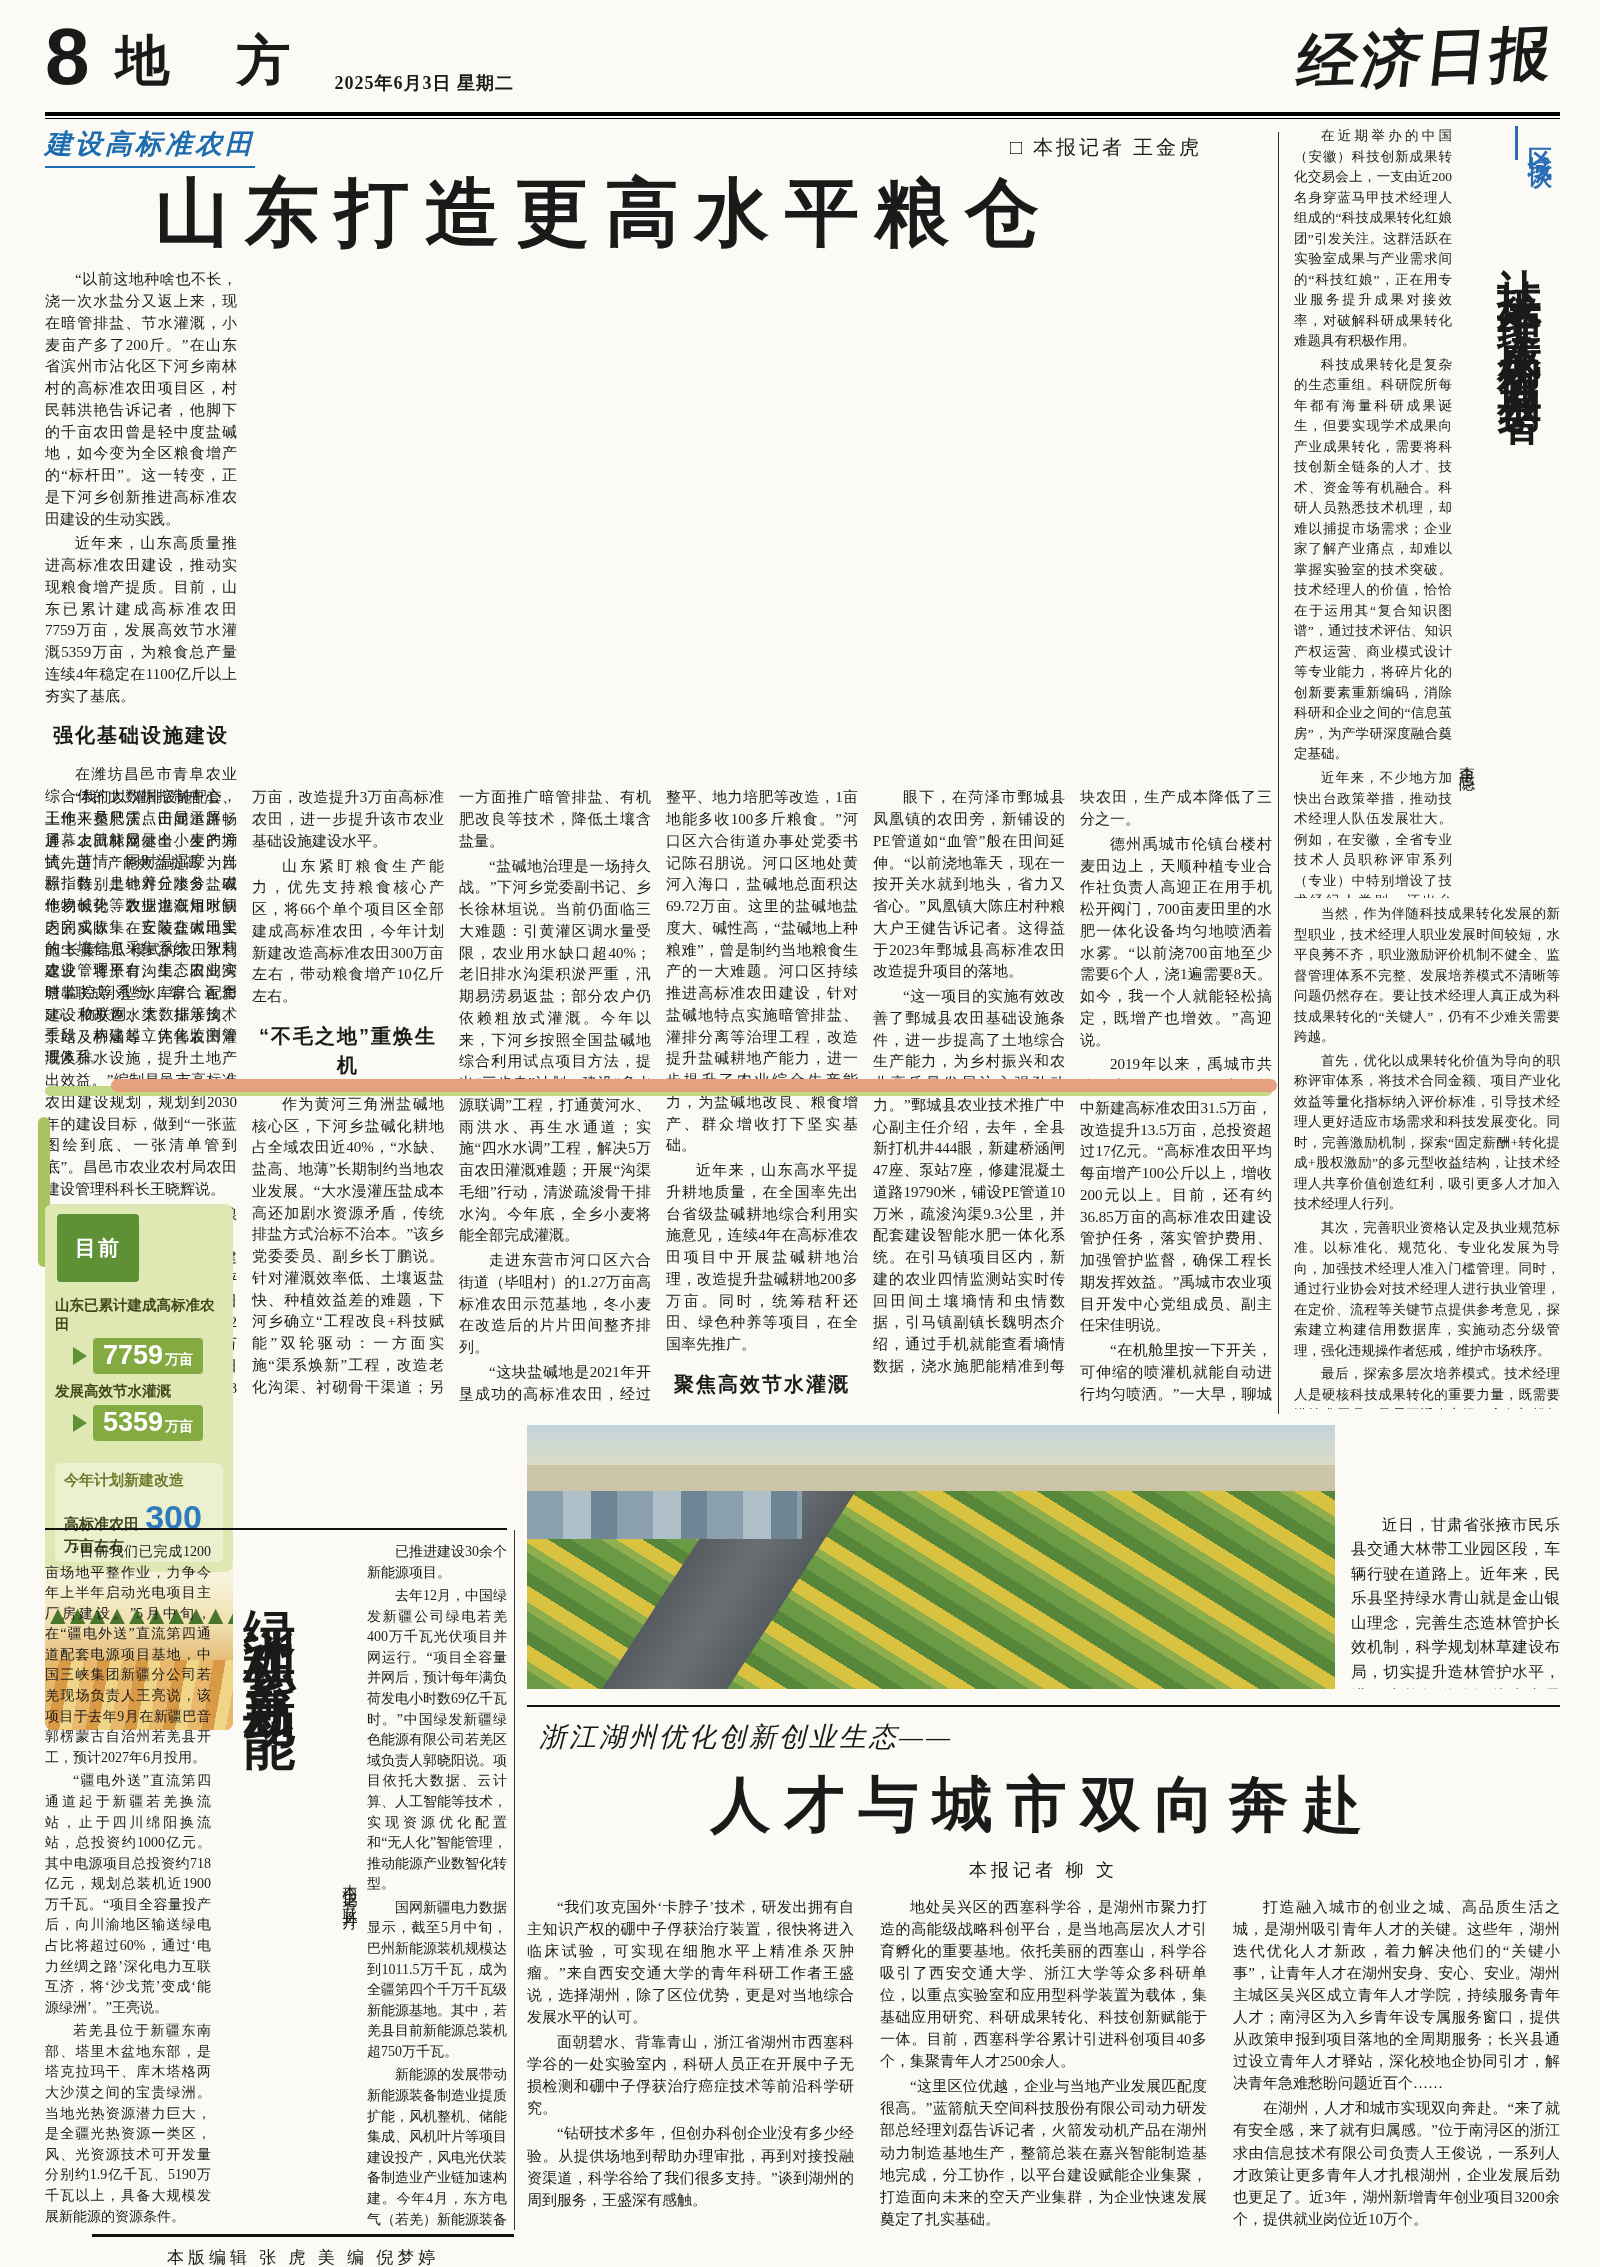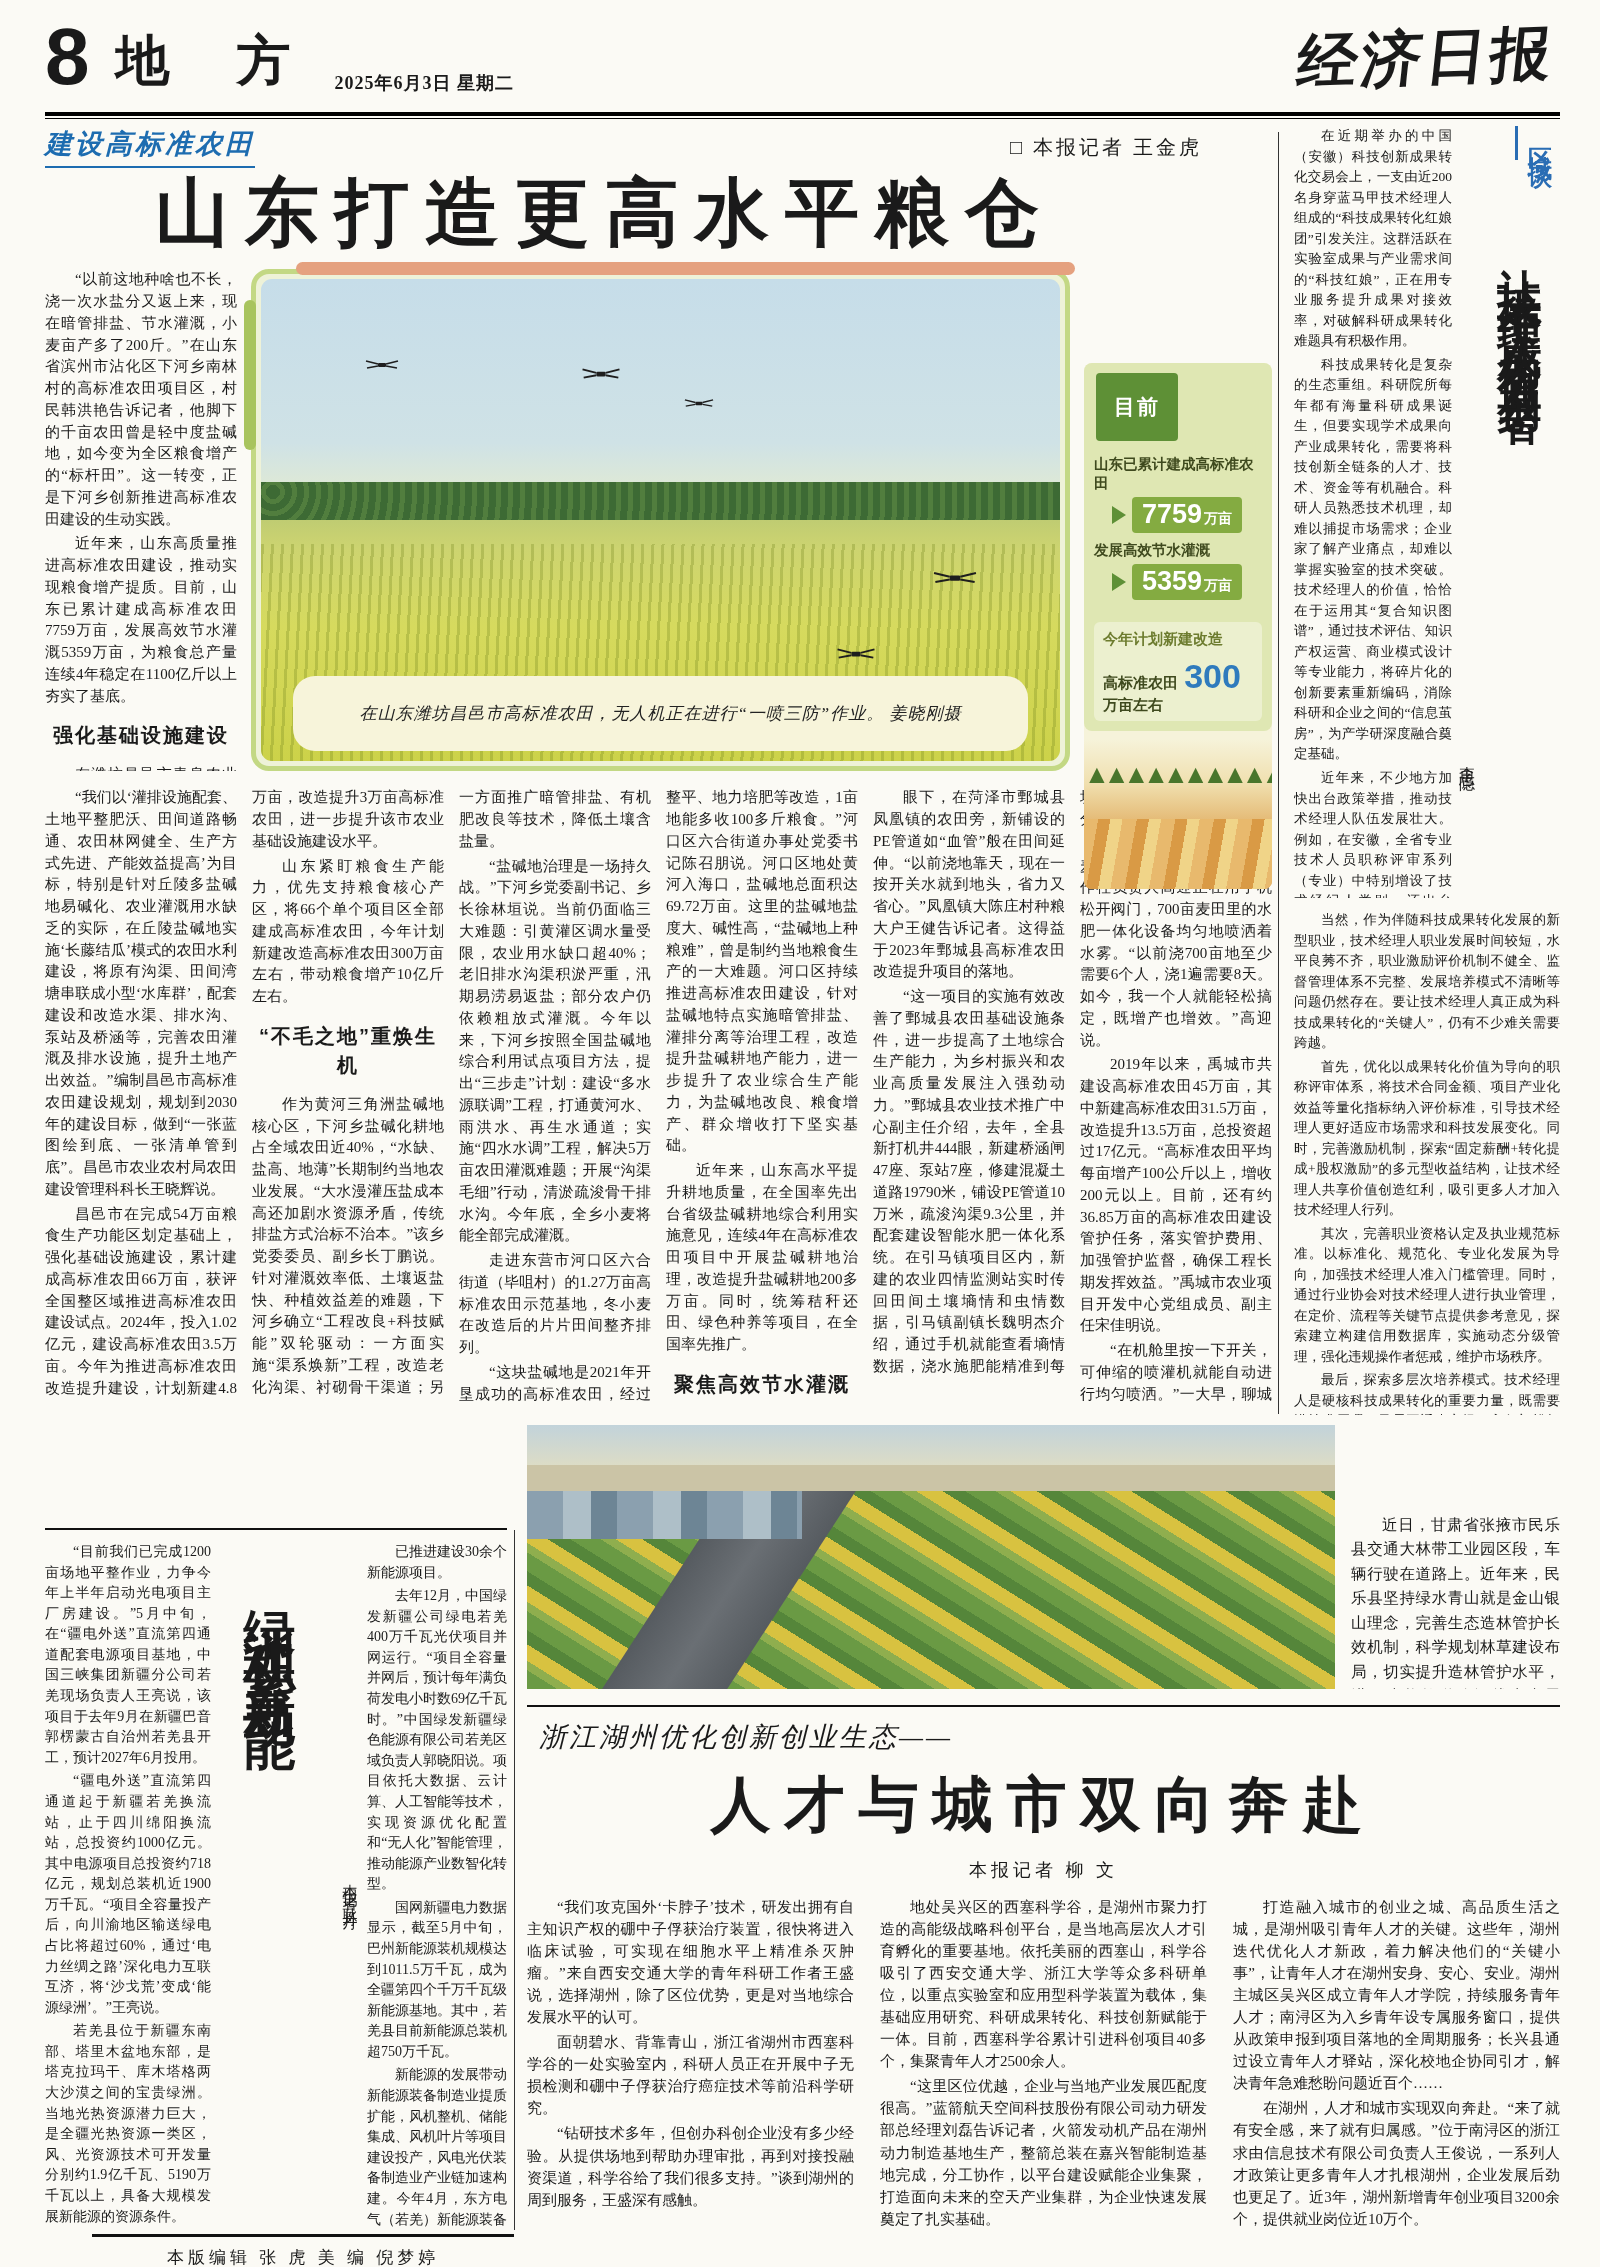--- a/index.html
+++ b/index.html
@@ -15,21 +15,21 @@
   .rule-double{position:absolute;top:112px;left:45px;width:1515px;border-top:4px solid #000;}
   .rule-double::after{content:"";display:block;height:1px;background:#000;margin-top:2px;}
   
   .main-art{position:absolute;top:124px;left:45px;width:1227px;height:1292px;}
   .art-toprow{position:relative;height:44px;}
   .kicker{position:absolute;left:0;top:2px;color:#1d6cb0;font-weight:bold;font-size:27px;letter-spacing:3px;
           border-bottom:2px solid #1d6cb0;padding-bottom:4px;font-style:italic;}
   .byline-main{position:absolute;right:70px;top:10px;font-size:20px;letter-spacing:3px;}
   .headline{width:1120px;text-align:center;font-family:"Liberation Sans","DejaVu Sans",sans-serif;
             font-weight:900;font-size:74px;letter-spacing:16px;line-height:1.1;margin-top:4px;}
-  .top-row{display:flex;gap:14px;margin-top:16px;height:502px;}
+  .top-row{display:flex;gap:14px;margin-top:16px;height:502px;flex-direction:column;}
   .col-first{width:192px;flex:none;font-size:15px;line-height:1.45;text-align:justify;overflow:hidden;}
   .para{margin:0 0 3px;text-indent:2em;}
   .subhead{font-family:"Liberation Sans","DejaVu Sans",sans-serif;font-weight:bold;font-size:20px;
            text-align:center;margin:14px 0;letter-spacing:2px;}
   
   .photo-frame{flex:1;position:relative;border:5px solid #c3d884;border-radius:18px;background:#eef2d8;}
   .photo-accent-top{position:absolute;top:-12px;left:5%;right:-10px;height:13px;background:#e5a17f;border-radius:10px;}
   .photo-accent-left{position:absolute;left:-12px;top:26px;width:12px;height:150px;background:#a8c45e;border-radius:8px;}
   .photo-inner{position:absolute;inset:5px;border-radius:11px;overflow:hidden;
     background:linear-gradient(180deg,#c6dde9 0%,#cfe2e6 34%,#dce8d8 42%,#b9c873 47%,#cdd470 56%,#d6da5e 72%,#ccd249 100%);}
@@ -67,21 +67,21 @@
   .sidebar{position:absolute;left:1294px;top:126px;width:266px;height:1290px;}
   .sb-top{display:flex;height:772px;overflow:hidden;}
   .sb-text{width:158px;flex:none;font-size:13.5px;line-height:1.52;text-align:justify;overflow:hidden;}
   .sb-headcol{flex:1;position:relative;}
   .region-tag{position:absolute;top:0;right:2px;writing-mode:vertical-rl;color:#2a6db4;font-weight:bold;
     font-size:24px;letter-spacing:8px;border-left:3px solid #2a6db4;padding:2px 2px 8px 6px;
     font-family:"Liberation Sans","DejaVu Sans",sans-serif;}
   .sb-headline{position:absolute;top:108px;right:10px;writing-mode:vertical-rl;
     font-family:"Liberation Sans","DejaVu Sans",sans-serif;font-weight:900;font-size:44px;letter-spacing:11px;}
   .sb-author{position:absolute;left:4px;bottom:130px;writing-mode:vertical-rl;font-size:16px;letter-spacing:5px;}
-  .sb-bottom{margin-top:12px;height:505px;overflow:hidden;font-size:13.5px;line-height:1.52;text-align:justify;}
+  .sb-bottom{margin-top:6px;height:505px;overflow:hidden;font-size:13.5px;line-height:1.52;text-align:justify;}
   
   .oasis{position:absolute;left:45px;top:1528px;width:462px;height:702px;border-top:2px solid #111;padding-top:12px;
     display:grid;grid-template-columns:166px 100px 32px 1fr;gap:8px;box-sizing:border-box;}
   .oasis-text{font-size:14px;line-height:1.47;text-align:justify;overflow:hidden;}
   .oasis-headline{writing-mode:vertical-rl;font-weight:800;font-size:52px;letter-spacing:18px;margin:26px auto 0;
     font-family:"Liberation Serif","DejaVu Serif",serif;}
   .oasis-byline{writing-mode:vertical-rl;font-size:15px;letter-spacing:4px;padding-top:330px;}
   
   .vdiv2{position:absolute;left:514px;top:1530px;width:1px;height:700px;background:#333;}
   .talent{position:absolute;left:527px;top:1425px;width:1033px;height:810px;}

